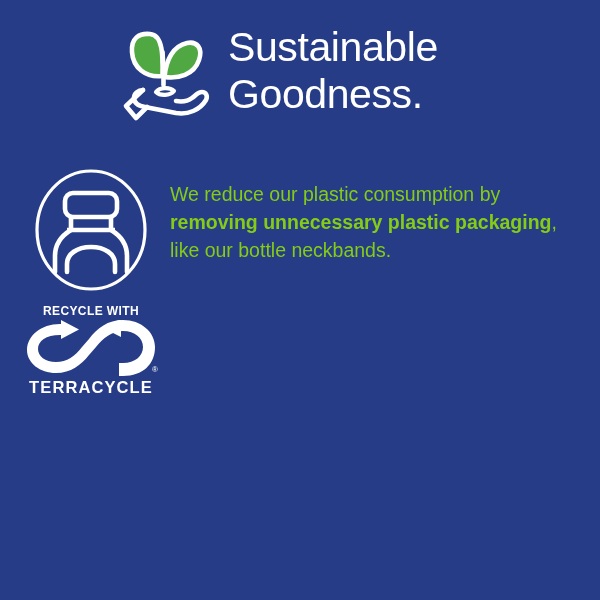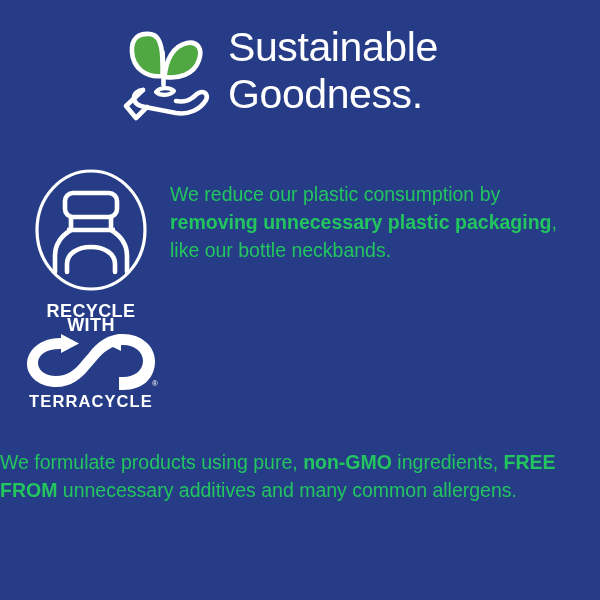--- a/index.html
+++ b/index.html
@@ -70,21 +70,21 @@
     justify-content: center;
     padding-left: 12px;
     box-sizing: border-box;
   }
   .icon-cell-1 { padding-top: 0px; }
   .icon-cell-2 { padding-top: 2px; }
   .icon-cell-3 { padding-top: 2px; }
 
   .text-cell {
     flex: 1 1 auto;
-    color: #22c55e;
+    color: #84cc16;
     font-size: 19.5px;
     line-height: 28px;
     font-weight: 400;
     padding-right: 20px;
     padding-top: 12px;
     box-sizing: border-box;
   }
   .text-cell-2 { padding-top: 13px; }
   .text-cell-3 { padding-top: 10px; }
   .text-cell b {
@@ -97,21 +97,21 @@
     font-weight: 700;
   }
 
   
   .tc-badge {
     width: 134px;
     text-align: center;
     color: #FFFFFF;
   }
   .tc-top {
-    font-size: 18px;
+    font-size: 12px;
     font-weight: 700;
     letter-spacing: 0.4px;
     line-height: 14px;
     margin-bottom: 2px;
   }
   .tc-bottom {
     font-size: 16.5px;
     font-weight: 700;
     letter-spacing: 1.1px;
     line-height: 18px;
@@ -197,18 +197,15 @@
             </g>
             <text x="128" y="52" fill="#FFFFFF" font-size="8" font-family="Liberation Sans, sans-serif">®</text>
           </svg>
         </span>
         <div class="tc-bottom">TERRACYCLE</div>
       </div>
     </div>
   </div>
 
   <div class="row row-3">
-    <div class="text-cell text-cell-3">
-      <span>We formulate products using pure, </span><b>non-GMO</b><span> ingredients, </span><b>FREE FROM</b><span> unnecessary additives and many common allergens.</span>
-    </div>
   </div>
 
 </div>
 
 </body></html>

